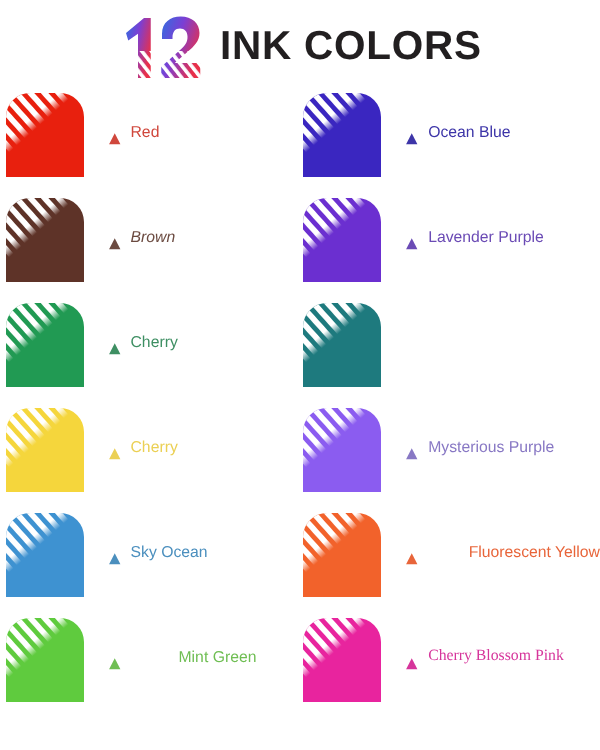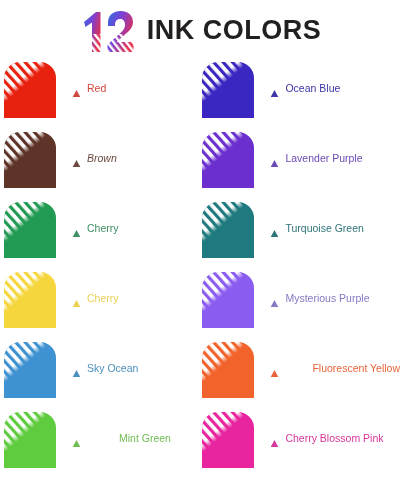--- a/index.html
+++ b/index.html
@@ -448,26 +448,20 @@
                 <rect width="52" height="56" fill="url(#stripePaint5)"></rect>
                 <rect width="52" height="56" fill="url(#fade5)" style="mix-blend-mode: multiply;"></rect>
               </mask>
               <pattern id="stripePaint5" patternUnits="userSpaceOnUse" width="7" height="7" patternTransform="rotate(-42)">
                 <rect width="7" height="7" fill="#000000"></rect>
                 <rect x="3.2" width="3.8" height="7" fill="#ffffff"></rect>
               </pattern>
             </defs>
           </svg>
         </div>
-        <div class="swatch-label-wrap">
-          <span class="tri-icon"><svg width="9" height="9" viewBox="0 0 10 10">
-              <path d="M5 1 L9.2 9 L0.8 9 Z" fill="#2F7478"></path>
-            </svg></span>
-          <span class="swatch-label" style="color: rgb(47, 116, 120);">Turquoise Green</span>
-        </div>
       </div>
       <div class="swatch-item">
         <div class="swatch-chip">
           <svg width="52" height="56" viewBox="0 0 52 56">
             <defs>
               <pattern id="stripes6" patternUnits="userSpaceOnUse" width="7" height="7" patternTransform="rotate(-42)">
                 <rect width="7" height="7" fill="#000000"></rect>
                 <rect x="3.1" width="3.9" height="7" fill="#ffffff"></rect>
               </pattern>
               <linearGradient id="fade6" x1="0.12" y1="0" x2="0.95" y2="1">
@@ -788,18 +782,18 @@
                 <rect width="7" height="7" fill="#000000"></rect>
                 <rect x="3.2" width="3.8" height="7" fill="#ffffff"></rect>
               </pattern>
             </defs>
           </svg>
         </div>
         <div class="swatch-label-wrap">
           <span class="tri-icon"><svg width="9" height="9" viewBox="0 0 10 10">
               <path d="M5 1 L9.2 9 L0.8 9 Z" fill="#D6359B"></path>
             </svg></span>
-          <span class="swatch-label" style="color: rgb(214, 53, 155);">Cherry Blossom Pink</span>
+          <span class="swatch-label" style="color: rgb(214, 53, 155); font-family: Liberation Serif, serif;">Cherry Blossom Pink</span>
         </div>
       </div>
     </div>
 
 </div>
 
 </body></html>

